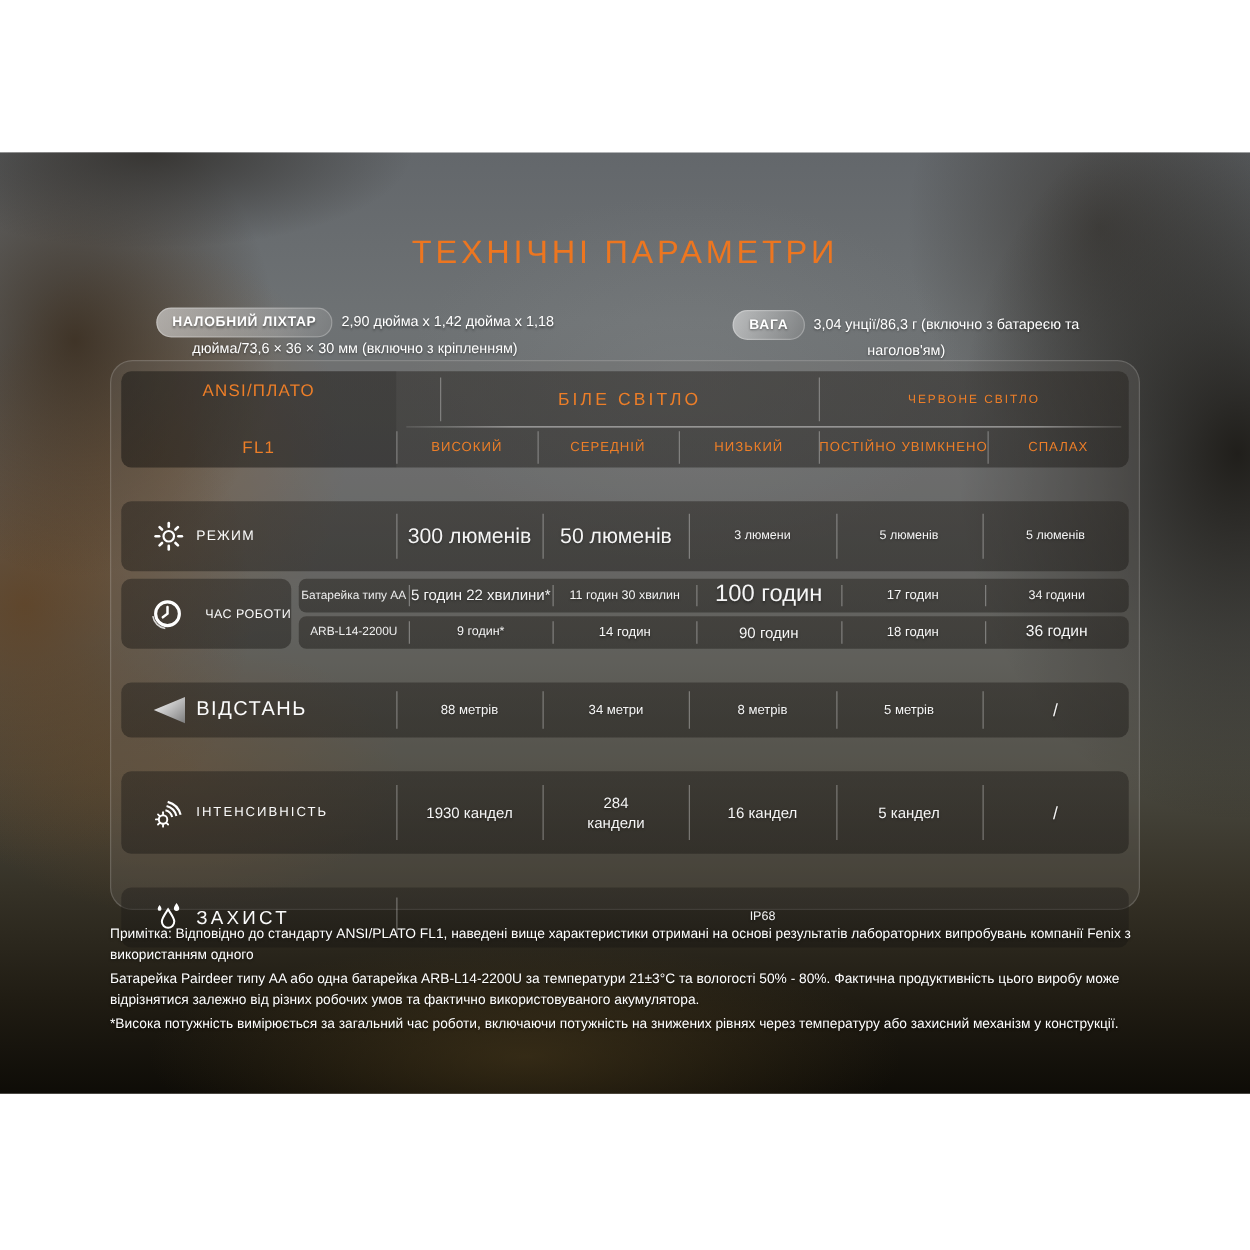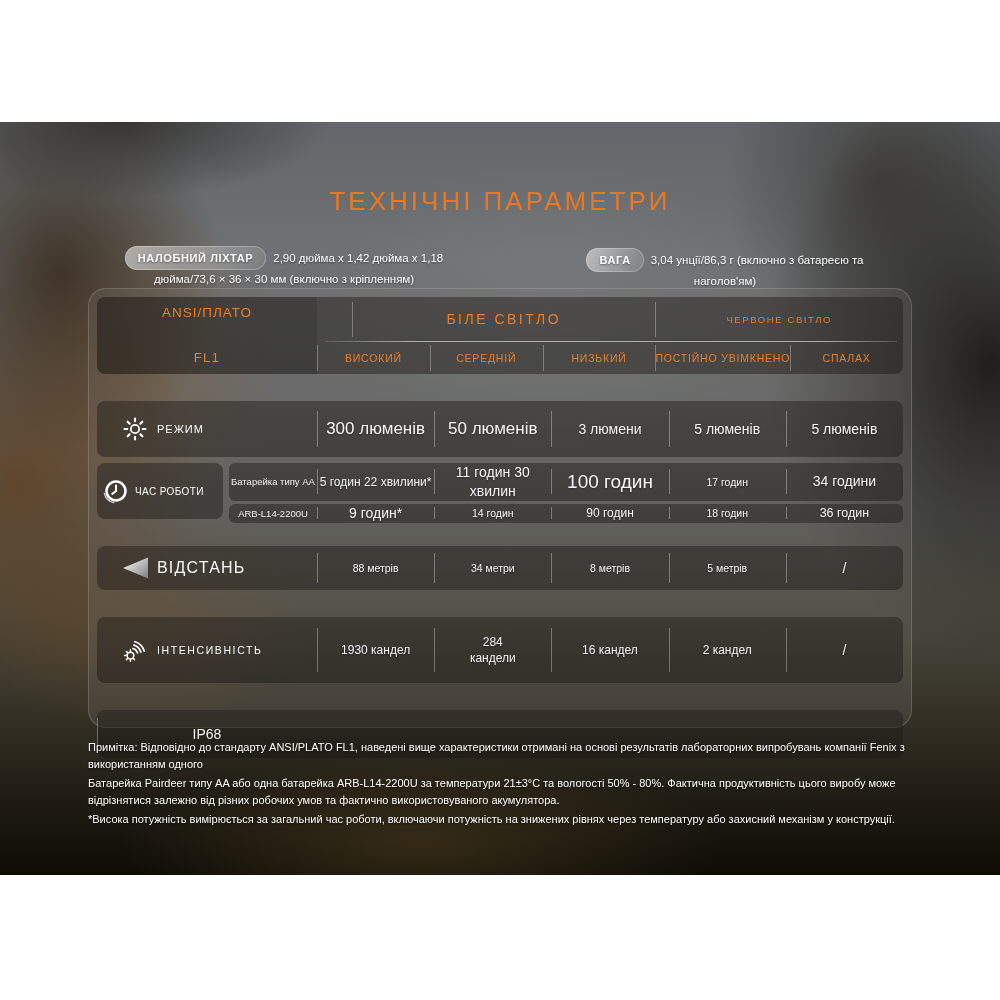--- a/index.html
+++ b/index.html
@@ -88,28 +88,28 @@
   }
   .vcell::before{content:"";position:absolute;left:0;top:17%;bottom:17%;width:1px;background:rgba(255,255,255,.32);}
   
   .r-mode{height:56px;} .r-mode .lbl{font-size:11px;letter-spacing:1px;}
   .r-distance{height:44px;} .r-distance .lbl{font-size:16px;letter-spacing:1.2px;}
   .r-intensity{height:66px;} .r-intensity .lbl{font-size:10.5px;letter-spacing:1.6px;}
   .r-impact{height:48px;} .r-impact .lbl{font-size:11.5px;letter-spacing:.6px;}
   .r-protection{height:48px;} .r-protection .lbl{font-size:15px;letter-spacing:2.6px;}
   
   .r-runtime{flex:none;height:56px;display:flex;gap:6px;}
-  .rt-label{width:126px;flex:none;display:flex;align-items:center;padding-left:0;box-sizing:border-box;}
+  .rt-label{width:136px;flex:none;display:flex;align-items:center;padding-left:18px;box-sizing:border-box;justify-content:space-between;}
   .rt-label .icon{width:38px;}
   .rt-label .lbl{font-size:10px;letter-spacing:.4px;}
   .subrows{flex:1;display:flex;flex-direction:column;gap:3px;}
   .subrow{flex:1;display:grid;grid-template-columns:88px repeat(5,1fr);border-radius:6px;}
   .battery{display:flex;align-items:center;justify-content:center;text-align:center;font-size:9.5px;color:#eeeeee;line-height:1.2;padding:0 2px;}
   
-  .v-s{font-size:14px;} .v-sm{font-size:10.5px;} .v-m{font-size:12px;} .v-ml{font-size:12.5px;}
+  .v-s{font-size:10px;} .v-sm{font-size:10.5px;} .v-m{font-size:12px;} .v-ml{font-size:12.5px;}
   .v-l{font-size:17px;} .v-xl{font-size:19px;} .v-slash{font-size:14px;}
   .v-wrap{padding:0 26px;}
   .v-wrap span{display:inline-block;max-width:66px;}
   
   .notes{
     position:absolute;left:88px;top:739px;width:832px;
     color:#ffffff;font-size:11px;line-height:1.5;text-shadow:0 1px 2px rgba(0,0,0,.5);
   }
   .notes p{margin:0 0 3px 0;}
   svg{display:block;}
@@ -244,26 +244,36 @@
           </g>
         </svg>
       </span>
       <span class="lbl">ІНТЕНСИВНІСТЬ</span>
     </div>
     <div class="vcell v-m">1930 кандел</div>
     <div class="vcell v-m v-wrap">
         <span>284 кандели</span>
       </div>
     <div class="vcell v-m">16 кандел</div>
-    <div class="vcell v-m">2 кандел</div>
+    <div class="vcell v-m">5 кандел</div>
     <div class="vcell v-slash">/</div>
   </div>
 
 
   <div class="panel row row2col r-protection">
+    <div class="label-cell">
+      <span class="icon">
+        <svg width="26" height="28" viewBox="0 0 24 26" fill="none" stroke="#ffffff">
+          <path d="M11.5 7c-2.6 3.9-4.6 6.3-4.6 9a4.6 4.6 0 0 0 9.2 0c0-2.7-2-5.1-4.6-9z" stroke-width="1.5"></path>
+          <path d="M17.8 2.2c-1.1 1.7-2 2.8-2 4a2 2 0 0 0 4 0c0-1.2-.9-2.3-2-4z" fill="#ffffff" stroke="none"></path>
+          <path d="M5.2 3.8c-.8 1.2-1.4 2-1.4 2.8a1.4 1.4 0 0 0 2.8 0c0-.8-.6-1.6-1.4-2.8z" fill="#ffffff" stroke="none"></path>
+        </svg>
+      </span>
+      <span class="lbl">ЗАХИСТ</span>
+    </div>
     <div class="vcell v-s">IP68</div>
   </div>
 
 </section>
 
 <div class="notes">
   <p>Примітка: Відповідно до стандарту ANSI/PLATO FL1, наведені вище характеристики отримані на основі результатів лабораторних випробувань компанії Fenix з використанням одного</p>
   <p>Батарейка Pairdeer типу AA або одна батарейка ARB-L14-2200U за температури 21±3°C та вологості 50% - 80%. Фактична продуктивність цього виробу може відрізнятися залежно від різних робочих умов та фактично використовуваного акумулятора.</p>
   <p>*Висока потужність вимірюється за загальний час роботи, включаючи потужність на знижених рівнях через температуру або захисний механізм у конструкції.</p>
 </div>

